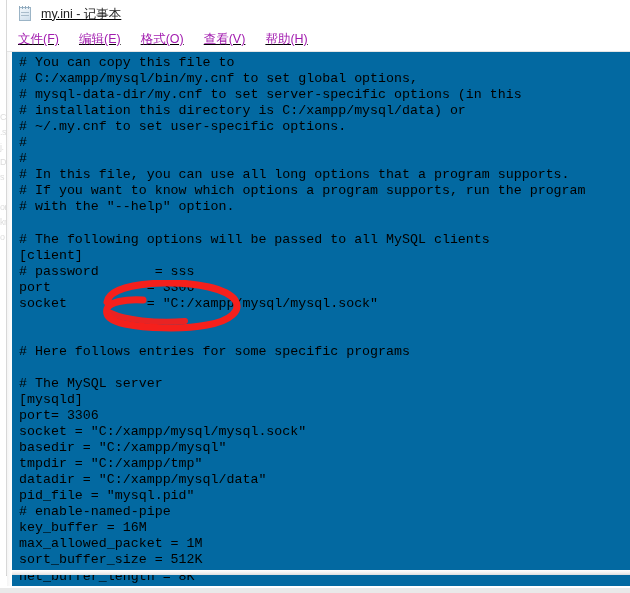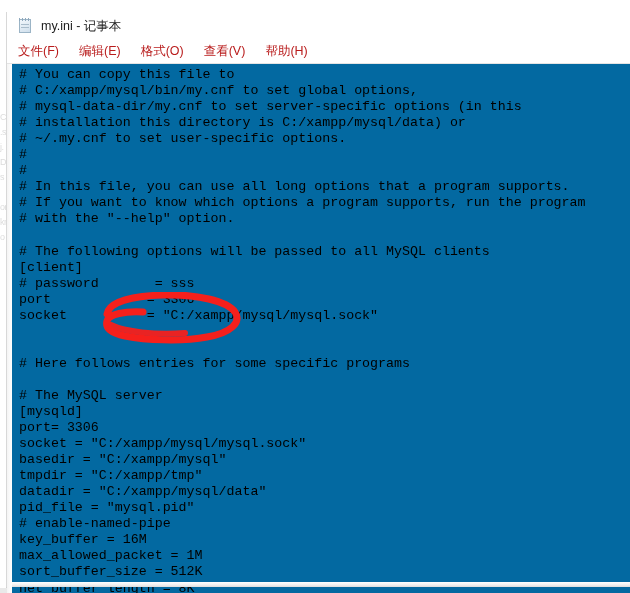--- a/index.html
+++ b/index.html
@@ -31,28 +31,29 @@
     white-space: pre;
     padding-top: 110px;
     box-sizing: border-box;
     letter-spacing: -0.5px;
   }
 
   
   #notepad-window {
     position: absolute;
     left: 6px;
-    top: 12px;
+    top: 0px;
     width: 624px;
     height: 576px;
     background: #ffffff;
     box-sizing: border-box;
     border-left: 1px solid #d8d8d8;
     border-bottom: 1px solid #c9c9c9;
     z-index: 2;
+    text-decoration: underline;
   }
 
   
   #title-bar {
     height: 28px;
     display: flex;
     align-items: center;
     padding-left: 11px;
     background: #ffffff;
     box-sizing: border-box;
@@ -95,21 +96,21 @@
     height: 24px;
     display: flex;
     align-items: center;
     padding-left: 11px;
     background: #ffffff;
     border-bottom: 1px solid #e4e4e4;
     box-sizing: border-box;
   }
   .menu-item {
     font-size: 12.5px;
-    color: #b91c1c;
+    color: #a21caf;
     margin-right: 20px;
     white-space: nowrap;
     cursor: default;
   }
 
   
   #editor-area {
     position: relative;
     height: 534px;
     background: #0369a1;

